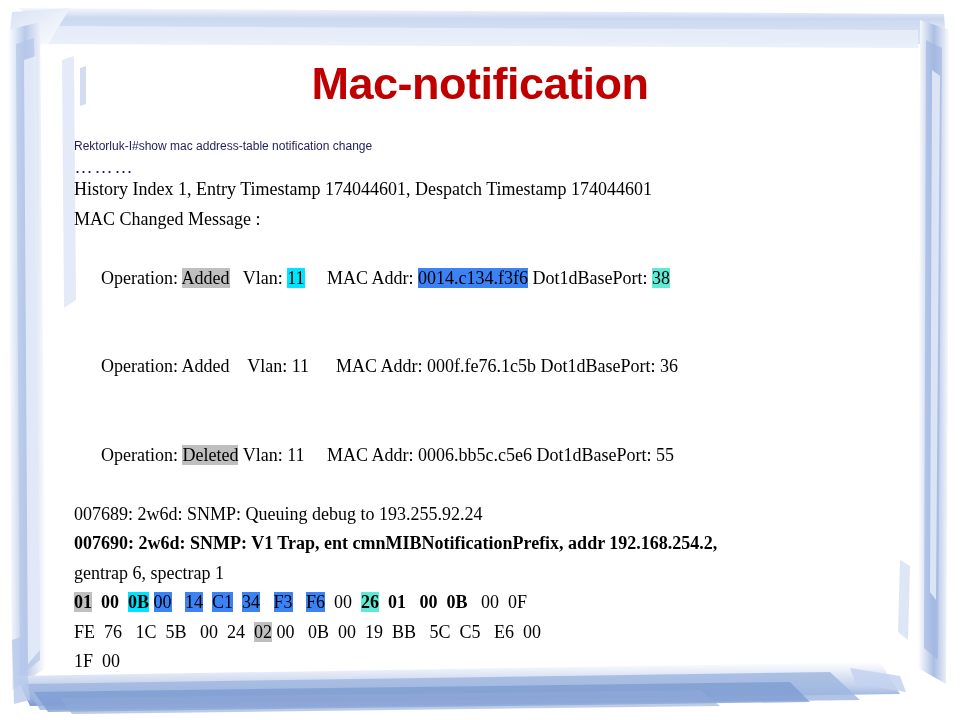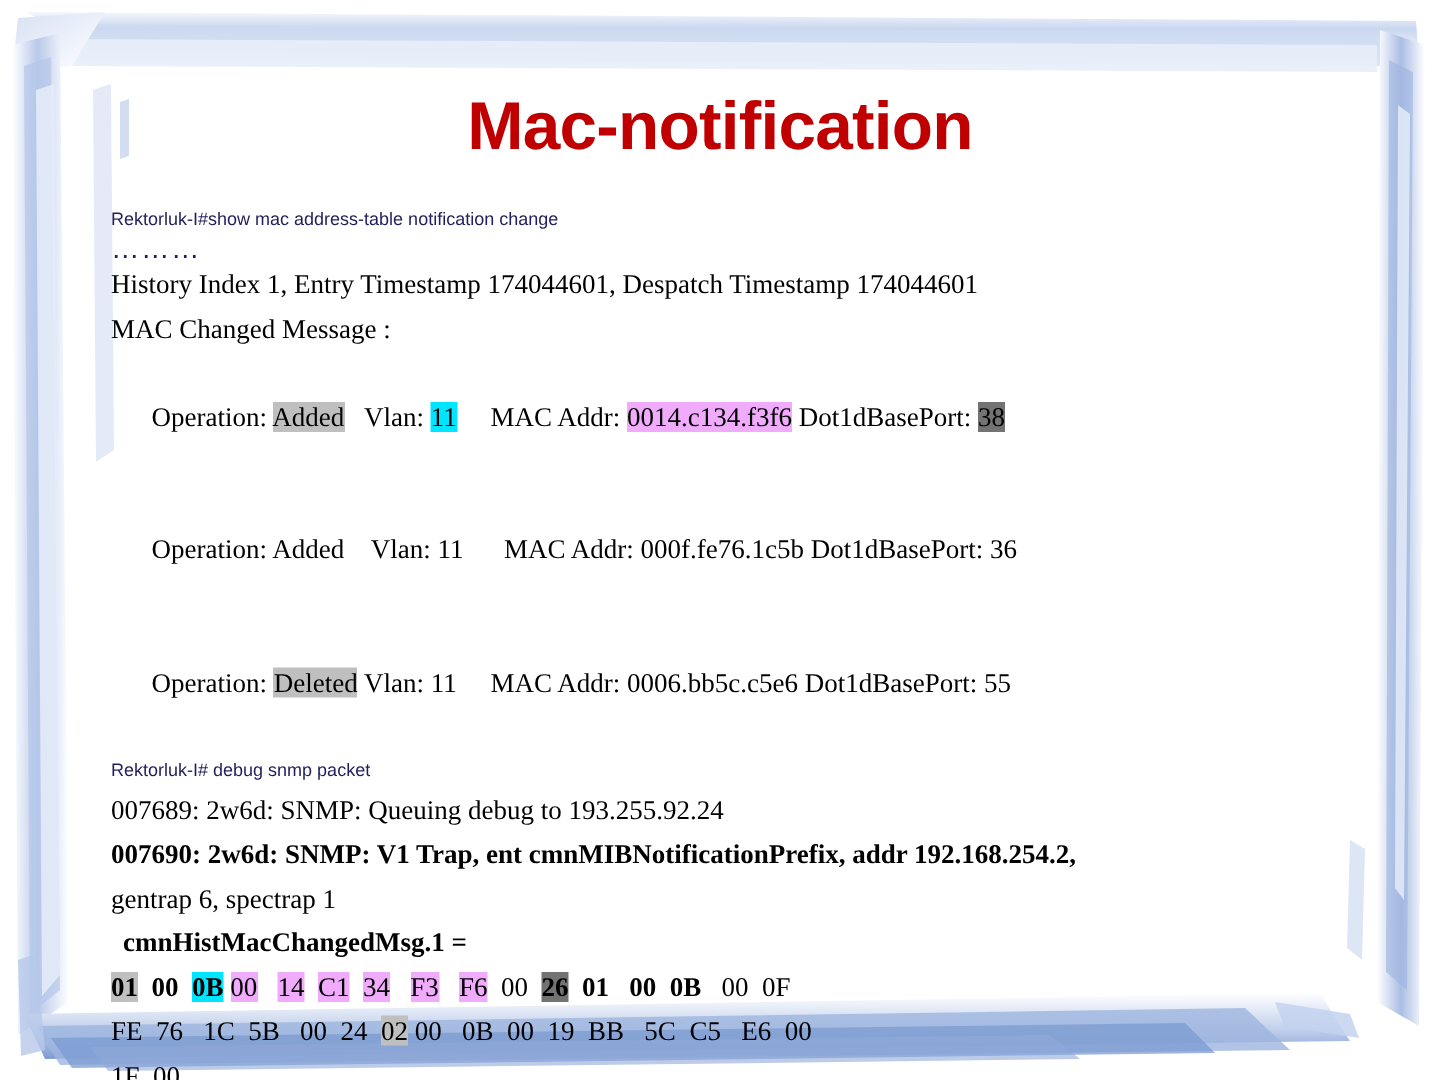--- a/index.html
+++ b/index.html
@@ -59,22 +59,22 @@
     color: #000000;
     line-height: 29.5px;
     white-space: pre;
   }
   .term.b  { font-weight: bold; }
   .term.ind { padding-left: 8px; }
 
   
   .hl-gray   { background: #BFBFBF; }
   .hl-cyan   { background: #00E5FF; }
-  .hl-yellow { background: #f0abfc; }
-  .hl-green  { background: #737373; }
+  .hl-yellow { background: #3b82f6; }
+  .hl-green  { background: #5eead4; }
 </style>
 </head>
 <body>
 
 <div id="slide">
 
   <div class="frame">
     <svg viewBox="0 0 960 720" xmlns="http://www.w3.org/2000/svg">
       <defs>
         <linearGradient id="gTop" x1="0" y1="0" x2="0" y2="1">
@@ -145,28 +145,26 @@
     </div>
 
     <div class="term">
       <span>Operation:</span><span> </span><span>Added</span><span>    </span><span>Vlan:</span><span> </span><span>11</span><span>      </span><span>MAC Addr:</span><span> </span><span>000f.fe76.1c5b</span><span> </span><span>Dot1dBasePort:</span><span> </span><span>36</span>
     </div>
 
     <div class="term">
       <span>Operation:</span><span> </span><span class="hl-gray">Deleted</span><span> </span><span>Vlan:</span><span> </span><span>11</span><span>     </span><span>MAC Addr:</span><span> </span><span>0006.bb5c.c5e6</span><span> </span><span>Dot1dBasePort:</span><span> </span><span>55</span>
     </div>
 
-    <div class="cmd" style="line-height:26px;">Rektorluk-I# debug snmp packet</div>
 
     <div class="term">007689: 2w6d: SNMP: Queuing debug to 193.255.92.24</div>
 
     <div class="term b">007690: 2w6d: SNMP: V1 Trap, ent cmnMIBNotificationPrefix, addr 192.168.254.2,</div>
 
     <div class="term">gentrap 6, spectrap 1</div>
 
-    <div class="term b ind">cmnHistMacChangedMsg.1 =</div>
 
     <div class="term"><span class="hl-gray" style="font-weight: bold;">01</span><span> &nbsp;</span><span style="font-weight: bold;">00</span><span> &nbsp;</span><span class="hl-cyan" style="font-weight: bold;">0B</span><span> </span><span class="hl-yellow">00</span><span> &nbsp;&nbsp;</span><span class="hl-yellow">14</span><span> &nbsp;</span><span class="hl-yellow">C1</span><span> &nbsp;</span><span class="hl-yellow">34</span><span> &nbsp;&nbsp;</span><span class="hl-yellow">F3</span><span> &nbsp;&nbsp;</span><span class="hl-yellow">F6</span><span> &nbsp;</span><span>00</span><span> &nbsp;</span><span class="hl-green" style="font-weight: bold;">26</span><span> &nbsp;</span><span style="font-weight: bold;">01</span><span> &nbsp;&nbsp;</span><span style="font-weight: bold;">00</span><span> &nbsp;</span><span style="font-weight: bold;">0B</span><span> &nbsp;&nbsp;</span><span>00</span><span> &nbsp;</span><span>0F</span><span> </span></div>
     <div class="term"><span>FE</span><span> &nbsp;</span><span>76</span><span> &nbsp;&nbsp;</span><span>1C</span><span> &nbsp;</span><span>5B</span><span> &nbsp;&nbsp;</span><span>00</span><span> &nbsp;</span><span>24</span><span> &nbsp;</span><span class="hl-gray">02</span><span> </span><span>00</span><span> &nbsp;&nbsp;</span><span>0B</span><span> &nbsp;</span><span>00</span><span> &nbsp;</span><span>19</span><span> &nbsp;</span><span>BB</span><span> &nbsp;&nbsp;</span><span>5C</span><span> &nbsp;</span><span>C5</span><span> &nbsp;&nbsp;</span><span>E6</span><span> &nbsp;</span><span>00</span><span> </span></div>
     <div class="term"><span>1F</span><span> &nbsp;</span><span>00</span><span> </span></div>
 
   </div>
 </div>
 
 </body></html>

